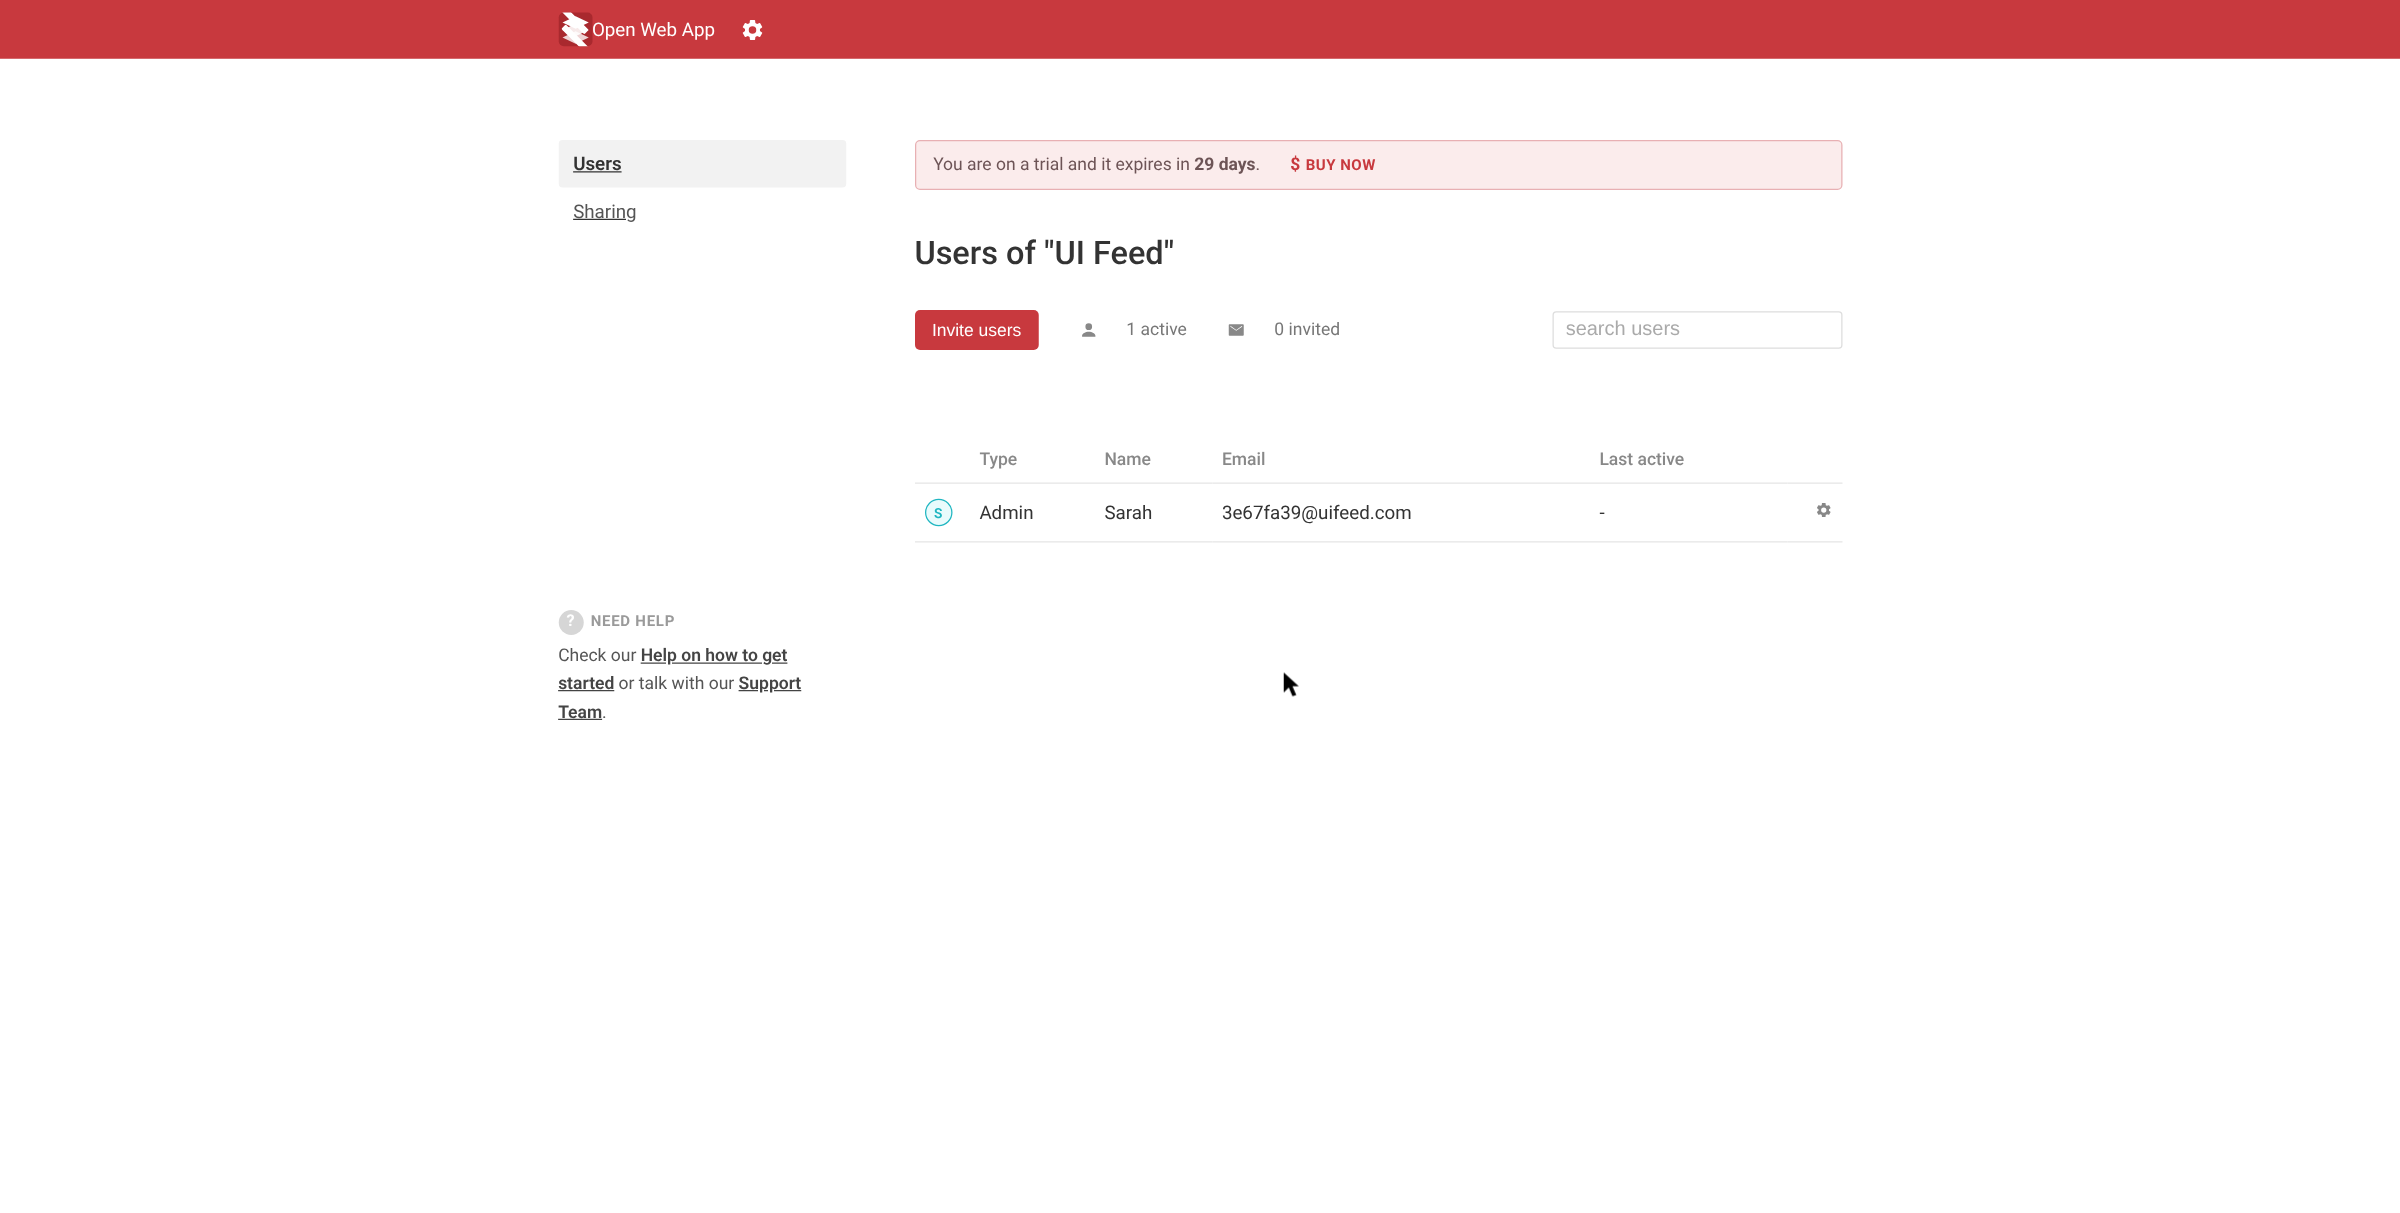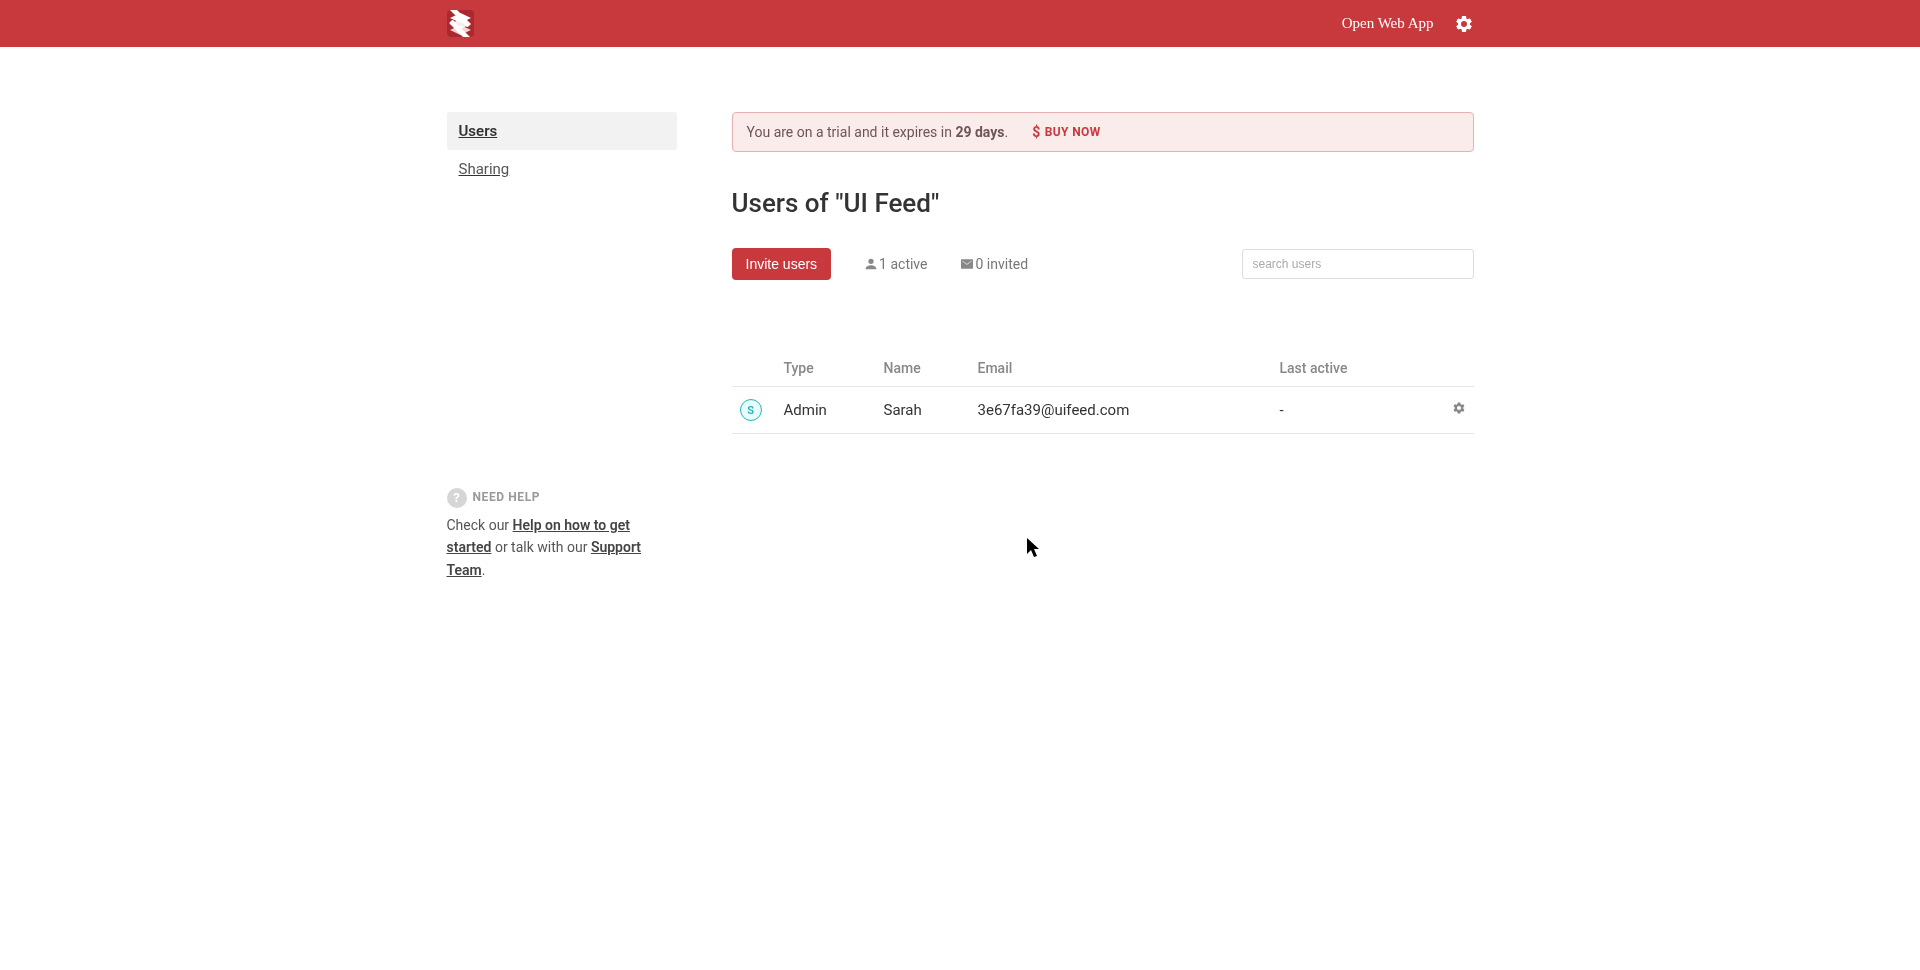--- a/index.html
+++ b/index.html
@@ -12,22 +12,21 @@
     display: flex;
     align-items: center;
     justify-content: space-between;
     padding: 0 16px;
   }
   .topbar-inner {
     width: 1027px;
     margin: 0 auto;
     display: flex;
     align-items: center;
-    justify-content: space-between;
-    font-family: Liberation Serif, serif;
+    justify-content: flex-start;
   }
   .logo {
     width: 27px; height: 27px;
     background: #a9292e;
     border-radius: 4px;
     position: relative;
     overflow: hidden;
   }
   .logo::before, .logo::after, .logo span {
     content: "";
@@ -99,26 +98,26 @@
   }
   .banner .buy-now .dollar { font-size: 14px; }
 
   h2.section-title { font-size: 26px; font-weight: 500; margin-top: 36px; color: #333; }
 
   .toolbar { display: flex; align-items: center; margin-top: 30px; }
   .btn-invite {
     background: #c8393e; color: #fff; border: none; border-radius: 4px;
     padding: 8px 14px; font-size: 14px; cursor: pointer;
   }
-  .stat { display: inline-flex; align-items: center; gap: 0; font-size: 14px; color: #777; margin-left: 32px; }
+  .stat { display: inline-flex; align-items: center; gap: 22px; font-size: 14px; color: #777; margin-left: 32px; }
   .stat svg { width: 16px; height: 16px; fill: #888; }
   .search-wrap { margin-left: auto; }
   .search-input {
     width: 232px; height: 30px; border: 1px solid #ddd; border-radius: 3px;
-    padding: 0 10px; font-size: 12px; color: #555; outline: none;
+    padding: 0 10px; font-size: 16px; color: #555; outline: none;
   }
   .search-input::placeholder { color: #aaa; }
 
   table.users {
     width: 100%; border-collapse: collapse; margin-top: 70px; font-size: 15px;
   }
   table.users th {
     text-align: left; font-weight: 500; color: #888; font-size: 14px;
     padding: 10px 8px; border-bottom: 1px solid #e5e5e5;
   }

